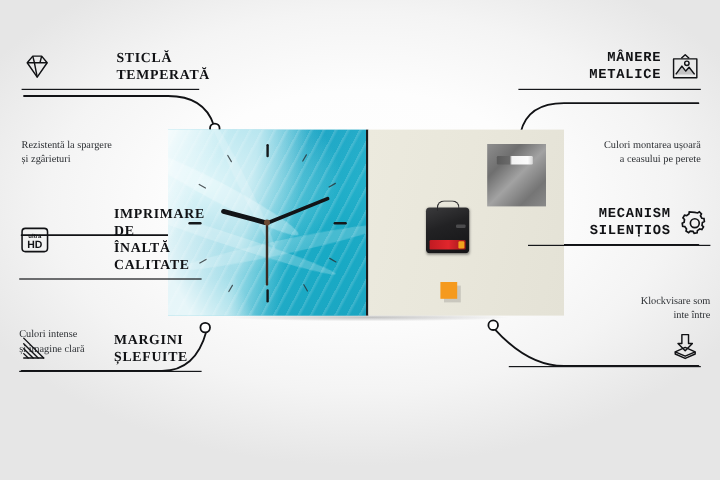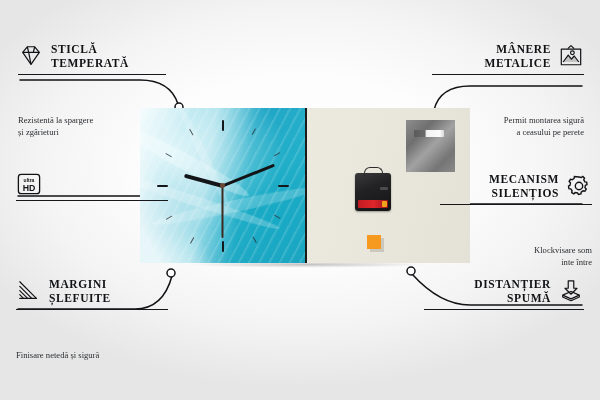--- a/index.html
+++ b/index.html
@@ -60,28 +60,28 @@
   .mech .batt:after{content:"";position:absolute;right:1px;top:1px;width:5px;height:6px;
      background:#f0a21c;border-radius:1px;}
   .mech .dial{position:absolute;right:3px;top:14px;width:8px;height:3px;background:#4b4b4d;border-radius:1px;}
   .spacer{position:absolute;left:60px;top:127px;width:14px;height:14px;
      background:#f59a1e;box-shadow:3px 3px 0 rgba(90,90,90,.22);}
 
   
   .callout{position:absolute;}
   .chead{display:flex;align-items:center;gap:7px;}
   .ctitle{font-size:11.5px;font-weight:bold;letter-spacing:.6px;color:#111215;
-      line-height:1.22;text-transform:uppercase;white-space:pre-line;}
+      line-height:1.22;text-transform:uppercase;white-space:pre-line;margin-left:46px;}
   .rule{height:0;border-top:1.4px solid #15171a;margin:4px 0 3px;}
   .csub{font-size:8.6px;color:#2a2d31;line-height:1.34;white-space:pre-line;margin-top:40px;}
   .left .chead{justify-content:flex-start;}
   .left .ctitle{text-align:left;}
   .left .csub{text-align:left;}
   .right .chead{justify-content:flex-end;}
-  .right .ctitle{text-align:right;}
+  .right .ctitle{text-align:right;font-family:Liberation Mono, monospace;}
   .right .csub{text-align:right;}
   .ico{flex:0 0 auto;width:26px;height:24px;display:block;}
 
   svg.links{position:absolute;left:0;top:0;width:600px;height:400px;overflow:visible;}
 </style>
 </head>
 <body>
 
 <div id="stage">
 
@@ -186,58 +186,61 @@
 și zgârieturi</div>
   </div>
 
   <div class="callout left" style="left:16px;top:172px;width:152px;">
     <div class="chead">
       <svg class="ico" viewBox="0 0 28 26">
         <rect x="2.5" y="2.5" width="23" height="21" rx="3" fill="none" stroke="#111215" stroke-width="1.4"></rect>
         <text x="14" y="11" font-family="Liberation Sans, sans-serif" font-size="5.4" font-weight="bold" fill="#111215" text-anchor="middle">ultra</text>
         <text x="14" y="20.5" font-family="Liberation Sans, sans-serif" font-size="9.5" font-weight="bold" fill="#111215" text-anchor="middle">HD</text>
       </svg>
-    </div>
-    <div class="rule"></div>
+      <div class="ctitle">IMPRIMARE DE
+ÎNALTĂ CALITATE</div>
+    </div>
+    <div class="rule"></div>
+    <div class="csub">Culori intense
+și imagine clară</div>
   </div>
 
   <div class="callout left" style="left:16px;top:277px;width:152px;">
     <div class="chead">
       <svg class="ico" viewBox="0 0 28 26">
         <g stroke="#111215" stroke-width="1.25" stroke-linecap="round">
           <line x1="4" y1="3" x2="22" y2="21"></line>
           <line x1="4" y1="8" x2="17" y2="21"></line>
           <line x1="4" y1="12.5" x2="12.5" y2="21"></line>
           <line x1="4" y1="17" x2="8" y2="21"></line>
           <line x1="4" y1="21" x2="22" y2="21"></line>
         </g>
       </svg>
       <div class="ctitle">MARGINI
 ȘLEFUITE</div>
     </div>
     <div class="rule"></div>
-    <div class="csub">Finisare netedă și sigură</div>
   </div>
 
   <div class="callout right" style="left:432px;top:42px;width:152px;">
     <div class="chead">
       <div class="ctitle">MÂNERE
 METALICE</div>
       <svg class="ico" viewBox="0 0 28 26">
         <g fill="none" stroke="#111215" stroke-width="1.3" stroke-linejoin="round">
           <path d="M10.5,5 L14,1.8 L17.5,5"></path>
           <rect x="3.5" y="5.5" width="21" height="17"></rect>
           <path d="M5.5,19.5 L11,12 L14.5,16.5 L17.5,13 L22.5,19.5 Z" fill="#111215" stroke="none" opacity=".18"></path>
           <path d="M5.5,19.5 L11,12 L14.5,16.5 L17.5,13 L22.5,19.5"></path>
           <circle cx="15.5" cy="9.5" r="2"></circle>
         </g>
       </svg>
     </div>
     <div class="rule"></div>
-    <div class="csub">Permit montarea sigură
+    <div class="csub">Culori montarea ușoară
 a ceasului pe perete</div>
   </div>
 
   <div class="callout right" style="left:440px;top:172px;width:152px;">
     <div class="chead">
       <div class="ctitle">MECANISM
 SILENȚIOS</div>
       <svg class="ico" viewBox="0 0 28 26">
         <g fill="none" stroke="#111215" stroke-width="1.5">
           <path d="M14,3.2 l2.6,.55 1.5,-1.1 1.9,1.95 -.9,1.7 1.25,2.2 1.95,.3 .35,2.7 -1.8,.95 -.35,2.5 1.35,1.45 -1.45,2.3 -1.95,-.45 -2.1,1.45 -.25,1.95 -2.7,.45 -1.05,-1.7 -2.5,-.3 -1.4,1.4 -2.35,-1.4 .4,-1.95 -1.5,-2.05 -1.95,-.3 -.4,-2.7 1.75,-1 .3,-2.5 -1.4,-1.45 1.4,-2.35 1.95,.4 2.05,-1.5 .35,-1.9 Z"></path>
@@ -245,22 +248,20 @@
         </g>
       </svg>
     </div>
     <div class="rule"></div>
     <div class="csub">Klockvisare som
 inte între</div>
   </div>
 
   <div class="callout right" style="left:424px;top:277px;width:160px;">
     <div class="chead">
-      <div class="ctitle">DISTANȚIER
-SPUMĂ</div>
       <svg class="ico" viewBox="0 0 28 26">
         <g fill="none" stroke="#111215" stroke-width="1.3" stroke-linejoin="round">
           <path d="M11,2 L17,2 L17,10 L20.5,10 L14,16.5 L7.5,10 L11,10 Z"></path>
           <path d="M5,17.5 L14,13.5 L23,17.5 L14,21.5 Z"></path>
           <path d="M5,17.5 L5,19.5 L14,23.5 L23,19.5 L23,17.5"></path>
         </g>
       </svg>
     </div>
     <div class="rule"></div>
   </div>

